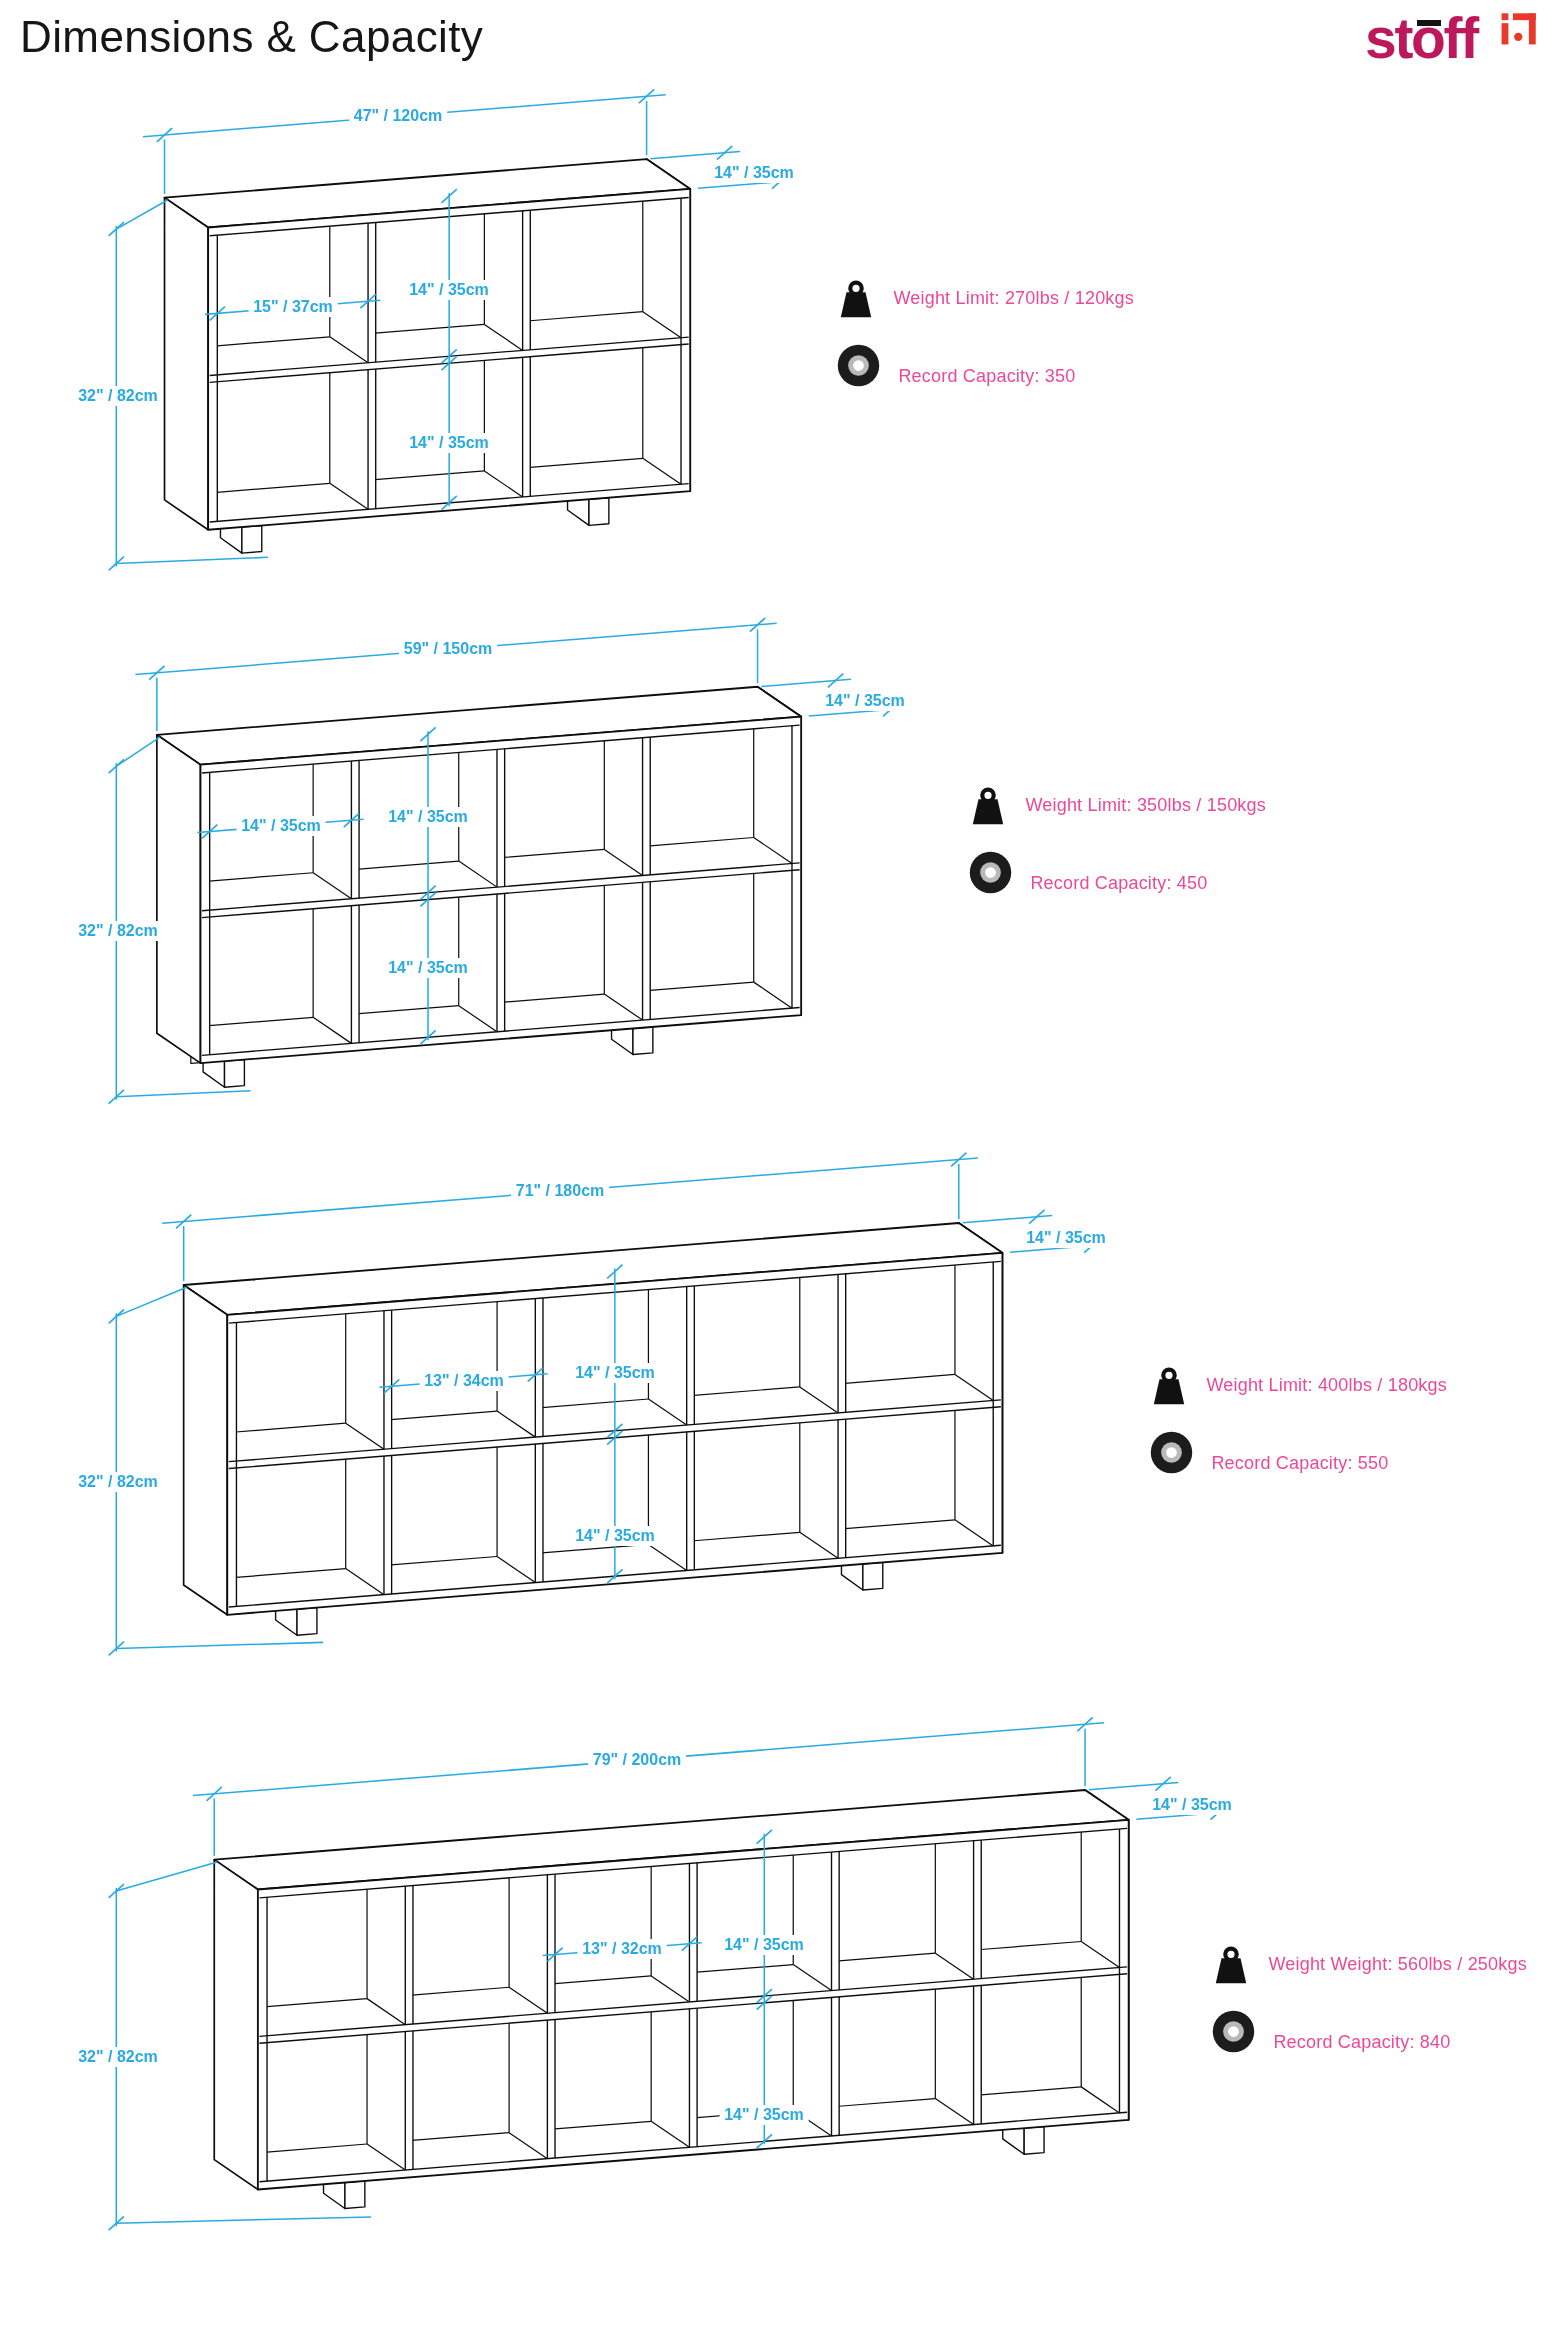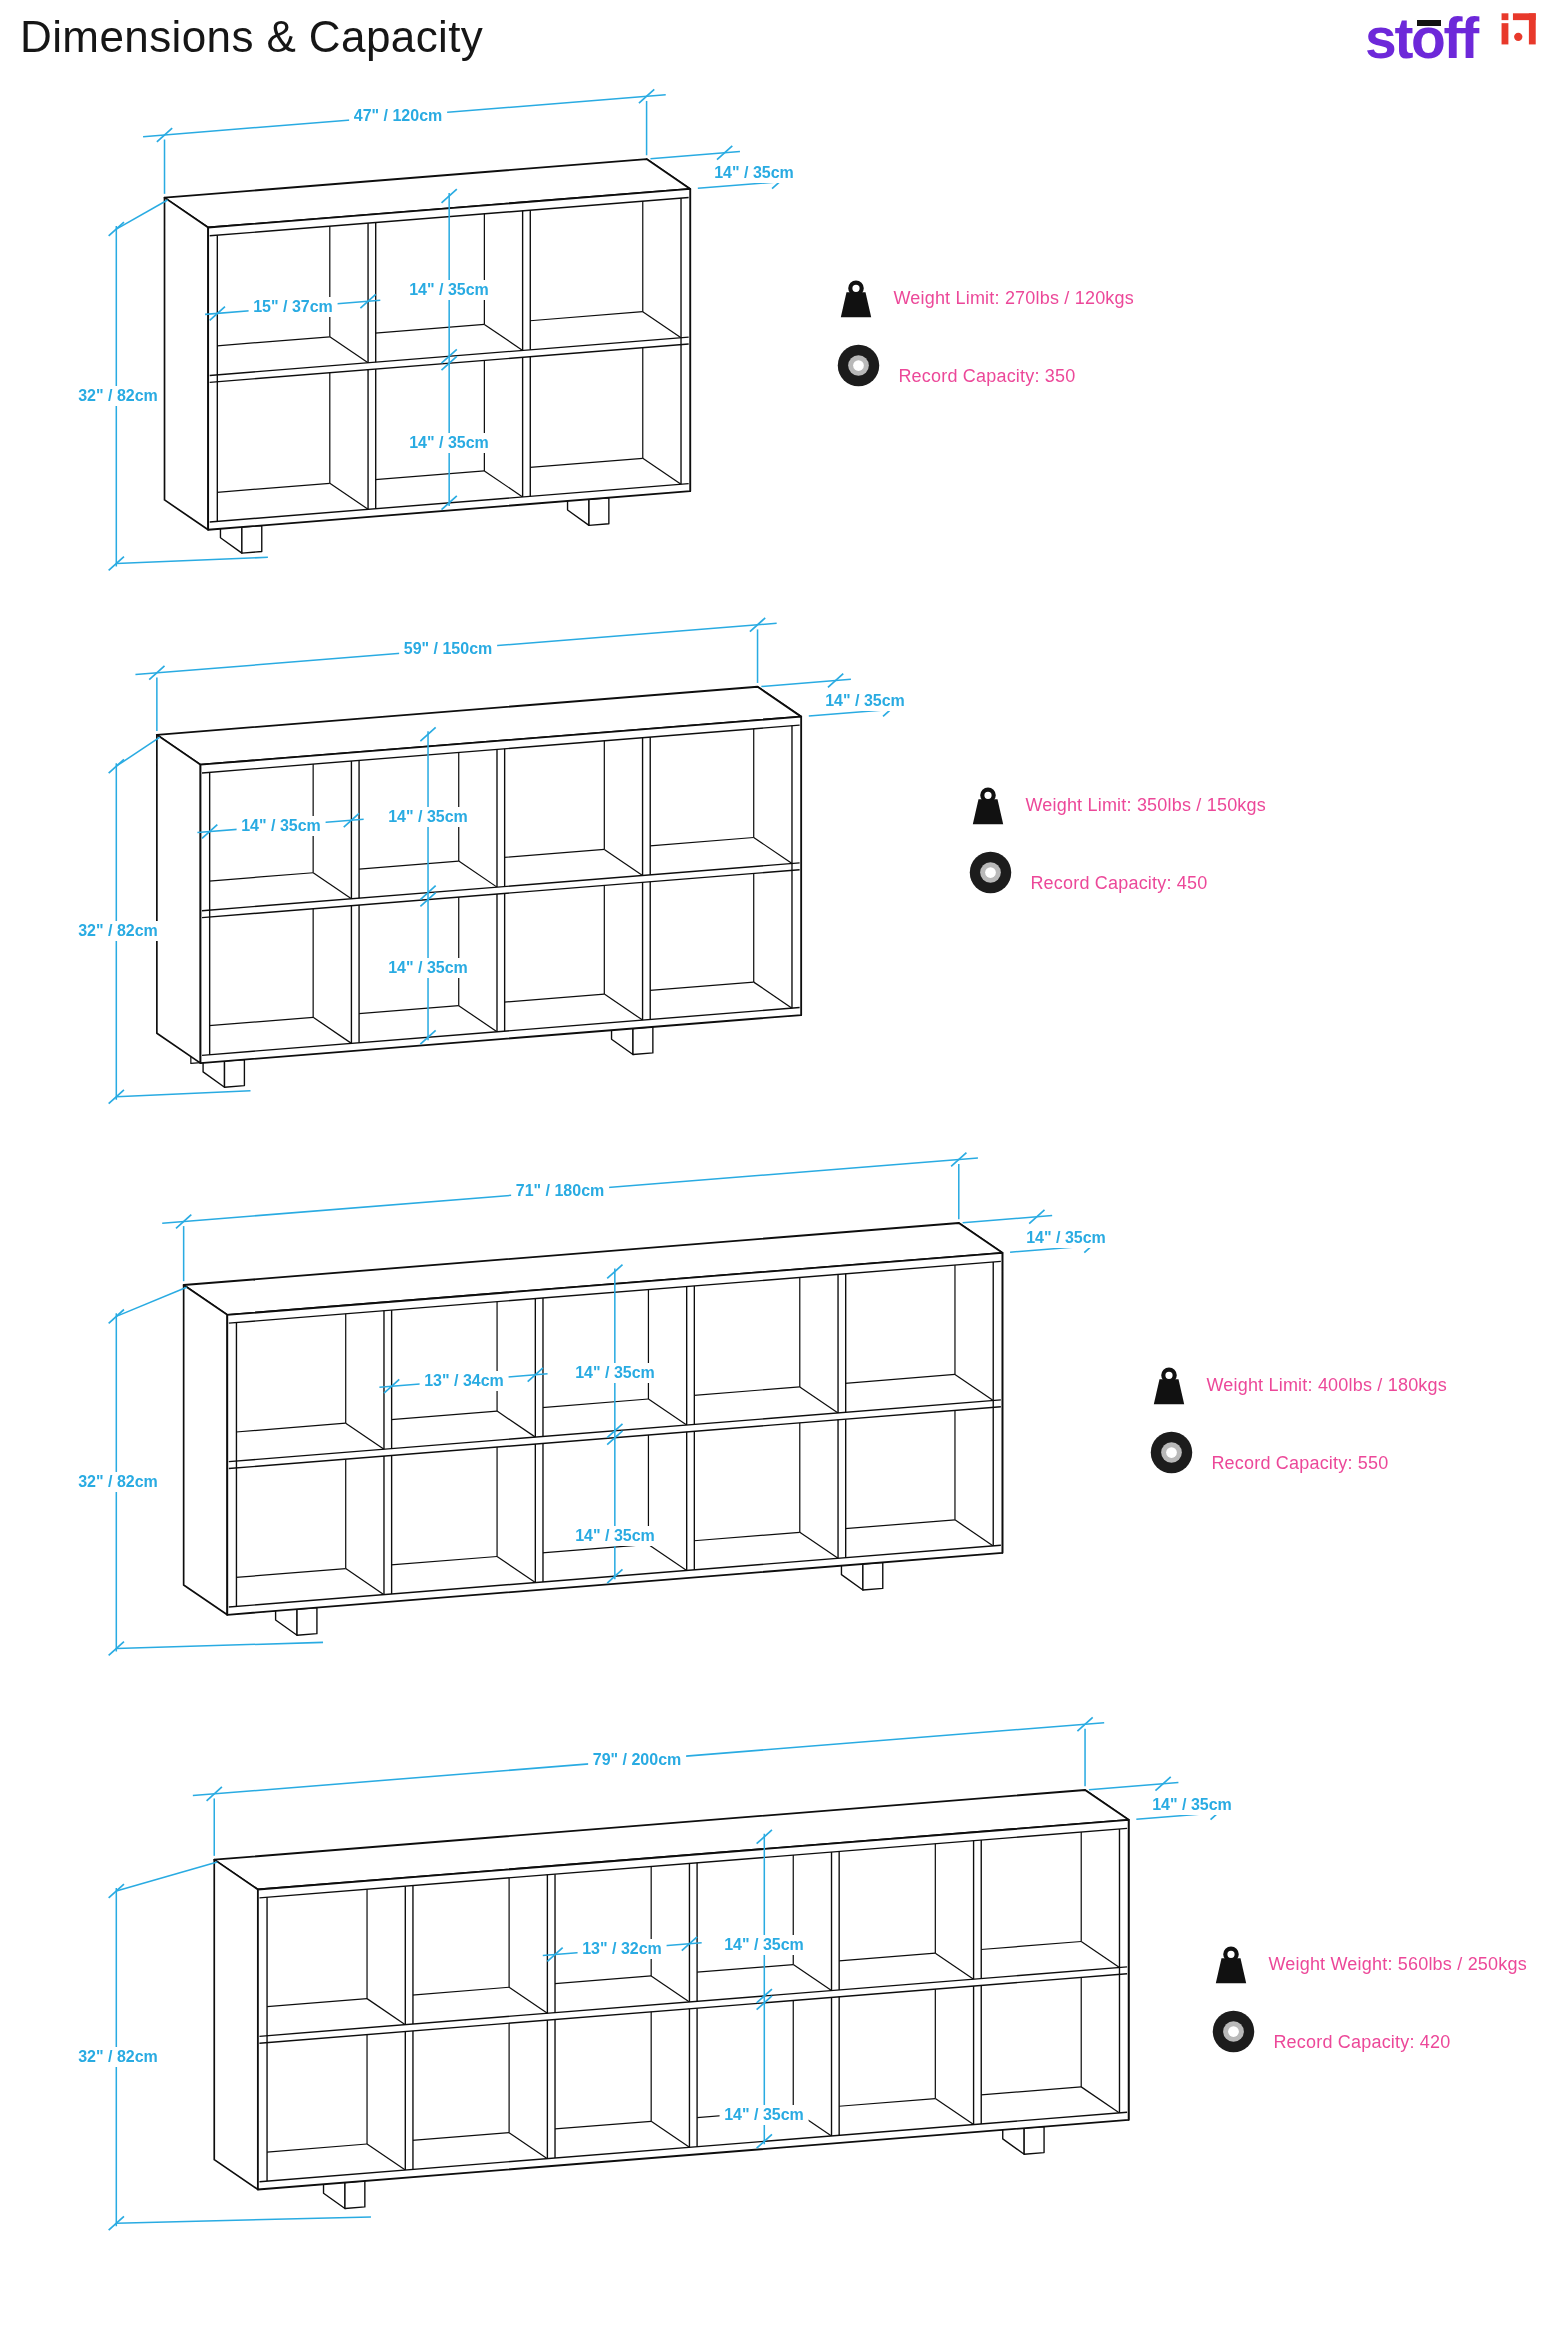--- a/index.html
+++ b/index.html
@@ -7,21 +7,21 @@
         font-family:"Liberation Sans",sans-serif;}
   #scene{position:absolute;left:0;top:0;width:1561px;height:2342px;}
   #labels{position:absolute;left:0;top:0;width:1561px;height:2342px;pointer-events:none;}
   .dim-label{position:absolute;transform:translate(-50%,-50%);background:#fff;
              padding:0.8px 4.6px;font-size:16px;font-weight:bold;color:#29ABE2;
              white-space:nowrap;line-height:1.15;}
   #page-title{position:absolute;left:20px;top:12.2px;font-size:44px;font-weight:400;
               color:#161616;letter-spacing:0.4px;}
   .logo{position:absolute;left:1365px;top:4.6px;width:184px;height:69px;}
   .logo .word{position:absolute;left:0;top:0;font-size:57px;font-weight:bold;
-              color:#6d28d9;letter-spacing:-2.3px;}
+              color:#be185d;letter-spacing:-2.3px;}
   .logo .macron{position:absolute;left:52px;top:15.3px;width:24px;height:6.1px;background:#131313;}
   .logo .mark{position:absolute;left:132px;top:6.1px;}
   .spec{position:absolute;}
   .spec-row{display:flex;align-items:center;gap:18.4px;height:41px;}
   .spec-row + .spec-row{margin-top:27px;align-items:flex-end;}
   .spec-row span{font-size:18px;color:#ec4899;letter-spacing:0.2px;white-space:nowrap;}
 </style>
 </head>
 <body>
 
@@ -778,18 +778,18 @@
         <path d="M -20 23 L -12.5 -10 L 12.5 -10 L 20 23 Z" fill="#111"></path>
       </svg>
       <span>Weight Weight: 560lbs / 250kgs</span>
     </div>
     <div class="spec-row">
       <svg width="43" height="43" viewBox="-28 -28 56 56">
         <circle cx="0" cy="0" r="27" fill="#1c1c1c"></circle>
           <circle cx="0" cy="0" r="13.5" fill="#b9b9b9"></circle>
           <circle cx="0" cy="0" r="7" fill="#fff"></circle>
       </svg>
-      <span>Record Capacity: 420</span>
+      <span>Record Capacity: 840</span>
     </div>
   </div>
 
 </div>
 
 
 </body></html>

